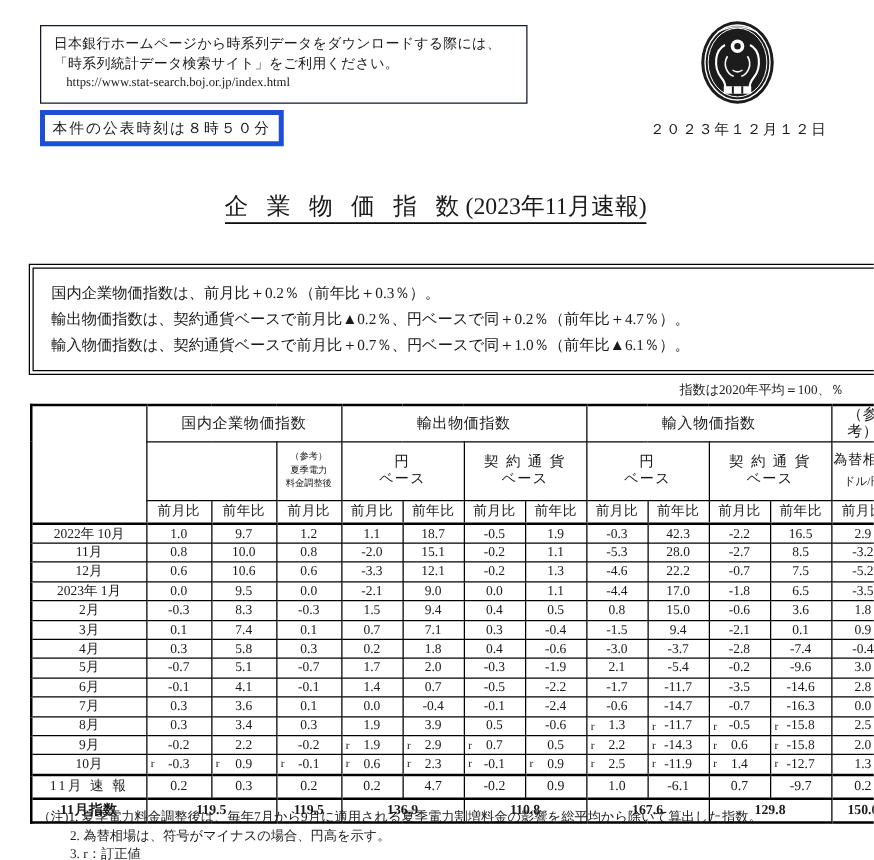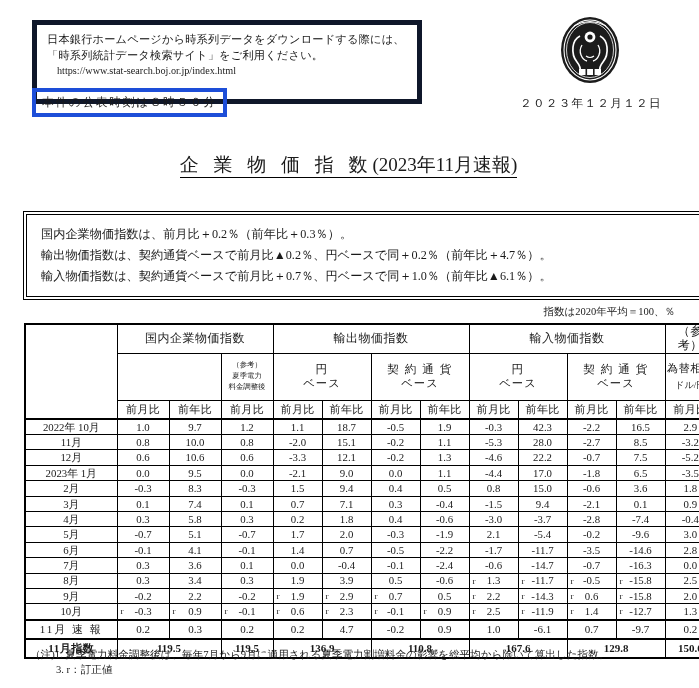--- a/index.html
+++ b/index.html
@@ -17,22 +17,22 @@
     overflow: hidden;
   }
 
   
   .notice-box {
     position: absolute;
     left: 32px;
     top: 20px;
     width: 390px;
     box-sizing: border-box;
-    border: 5px solid #0f172a;
-    padding: 6px 8px 20px 10px;
+    border: 1px solid #0f172a;
+    padding: 6px 8px 7px 10px;
   }
   .notice-line {
     font-size: 11.2px;
     line-height: 16px;
     letter-spacing: 0.2px;
     white-space: nowrap;
   }
   .notice-line.url {
     font-size: 10.2px;
     padding-left: 10px;
@@ -572,14 +572,15 @@
           <td class="num bt-thick bb-thick" colspan="2">167.6</td>
           <td class="num bt-thick bb-thick" colspan="2">129.8</td>
           <td class="num bt-thick bb-thick br-thick" colspan="1">150.0</td>
         </tr>
       </tbody>
 </table>
 </div>
 
 <div class="notes">
   <div class="note-line">（注)1.  夏季電力料金調整後は、毎年7月から9月に適用される夏季電力割増料金の影響を総平均から除いて算出した指数。</div>
+  <div class="note-line ind">2.  為替相場は、符号がマイナスの場合、円高を示す。</div>
   <div class="note-line ind">3.  r：訂正値</div>
 </div>
 
 </body></html>

